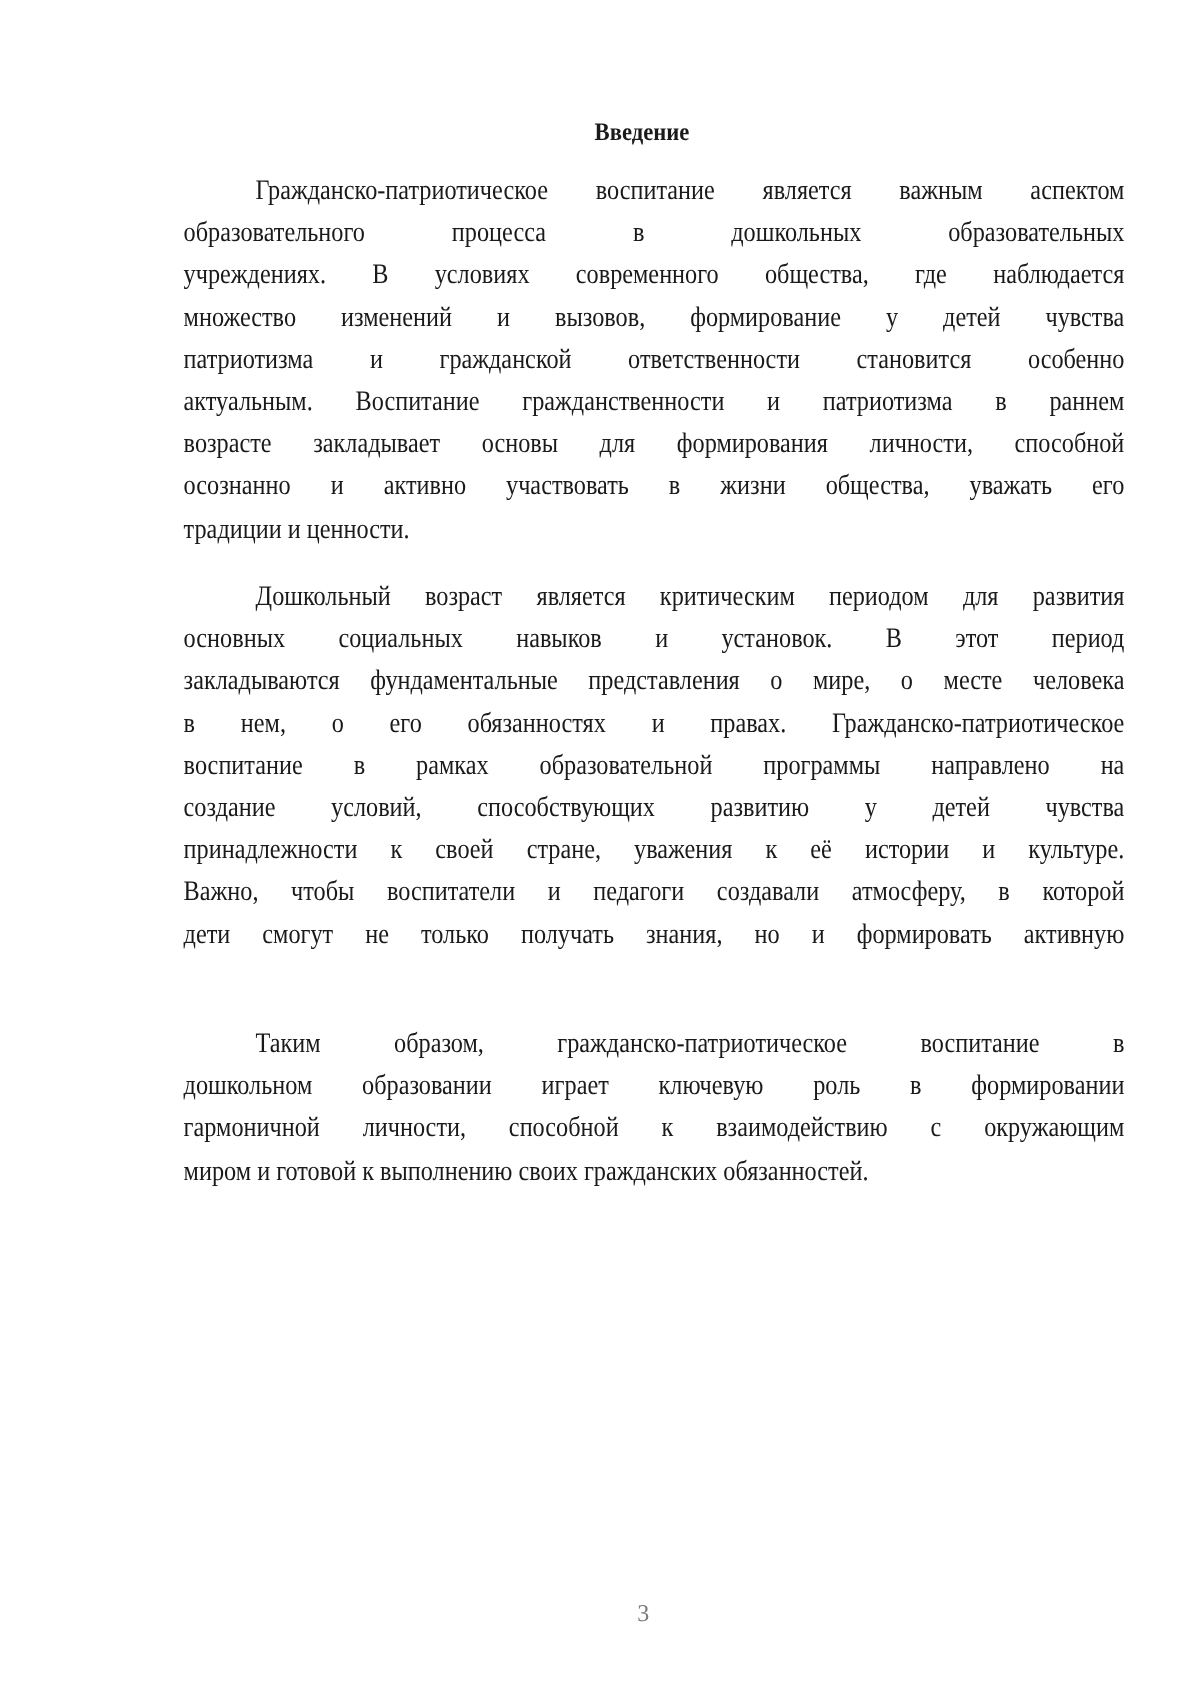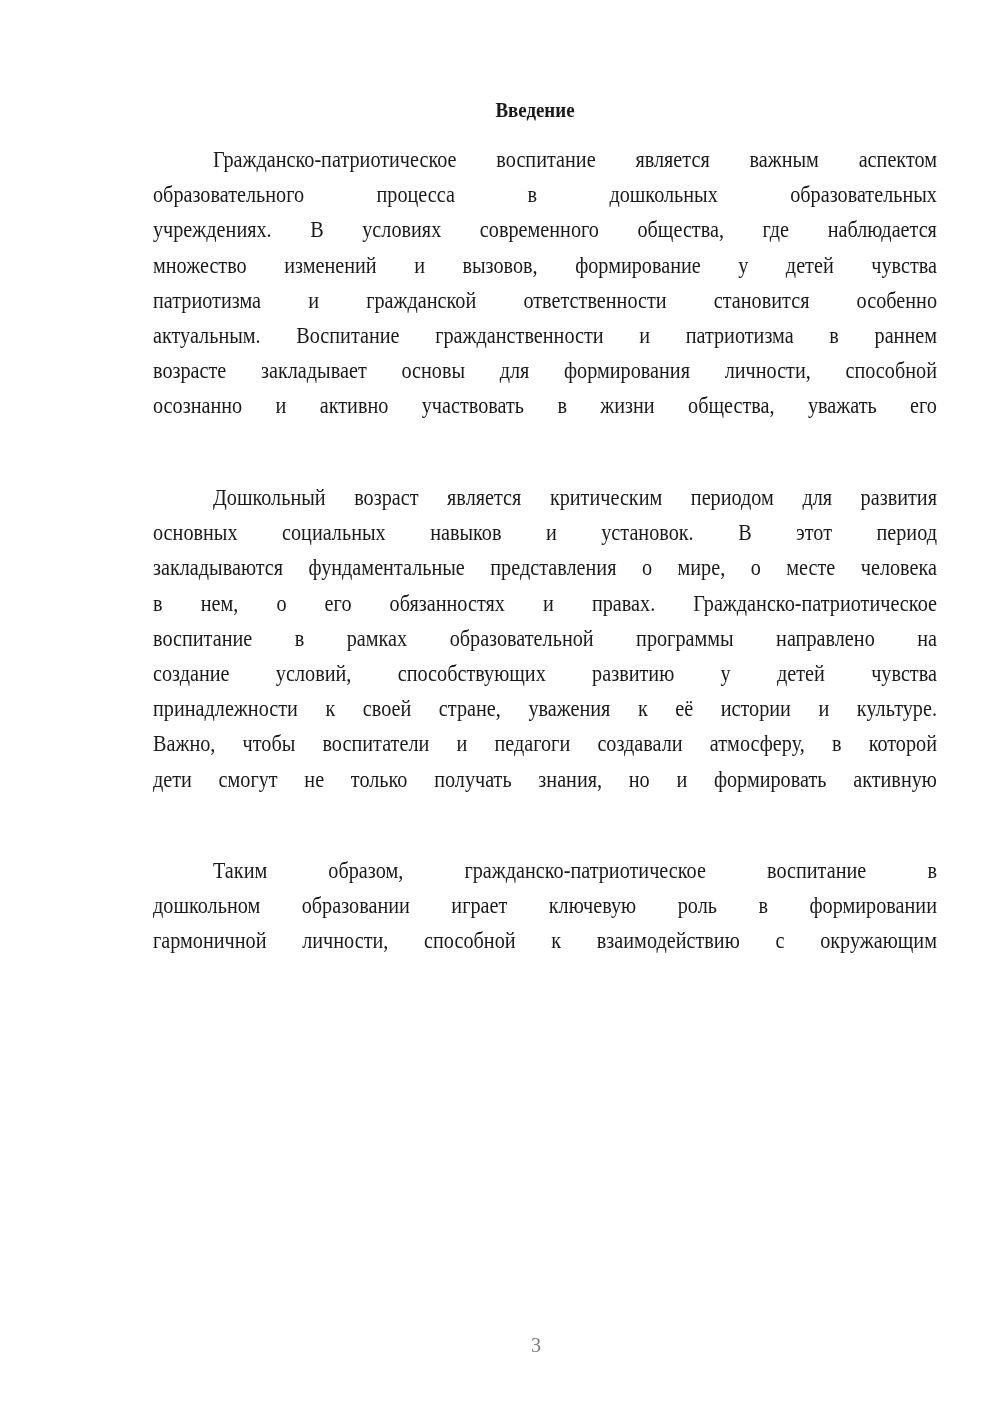--- a/index.html
+++ b/index.html
@@ -118,20 +118,21 @@
           <span>и</span>
           <span>активно</span>
           <span>участвовать</span>
           <span>в</span>
           <span>жизни</span>
           <span>общества,</span>
           <span>уважать</span>
           <span>его</span>
         </span>
       </div>
+      <div class="line"><span class="txt" style="transform: scaleX(0.86);">традиции и ценности.</span></div>
     </div>
   <div class="para" id="p1" style="top:480px;">
       <div class="line indent just">
         <span class="txt" style="transform: scaleX(0.86); width: 911.628px; box-sizing: border-box; padding-left: 69.7674px;">
           <span>Дошкольный</span>
           <span>возраст</span>
           <span>является</span>
           <span>критическим</span>
           <span>периодом</span>
           <span>для</span>
@@ -263,16 +264,17 @@
         <span class="txt" style="transform: scaleX(0.86); width: 911.628px; box-sizing: border-box;">
           <span>гармоничной</span>
           <span>личности,</span>
           <span>способной</span>
           <span>к</span>
           <span>взаимодействию</span>
           <span>с</span>
           <span>окружающим</span>
         </span>
       </div>
+      <div class="line"><span class="txt" style="transform: scaleX(0.86);">миром и готовой к выполнению своих гражданских обязанностей.</span></div>
     </div>
 
   <div class="pagenum">3</div>
 </div>
 
 </body></html>

